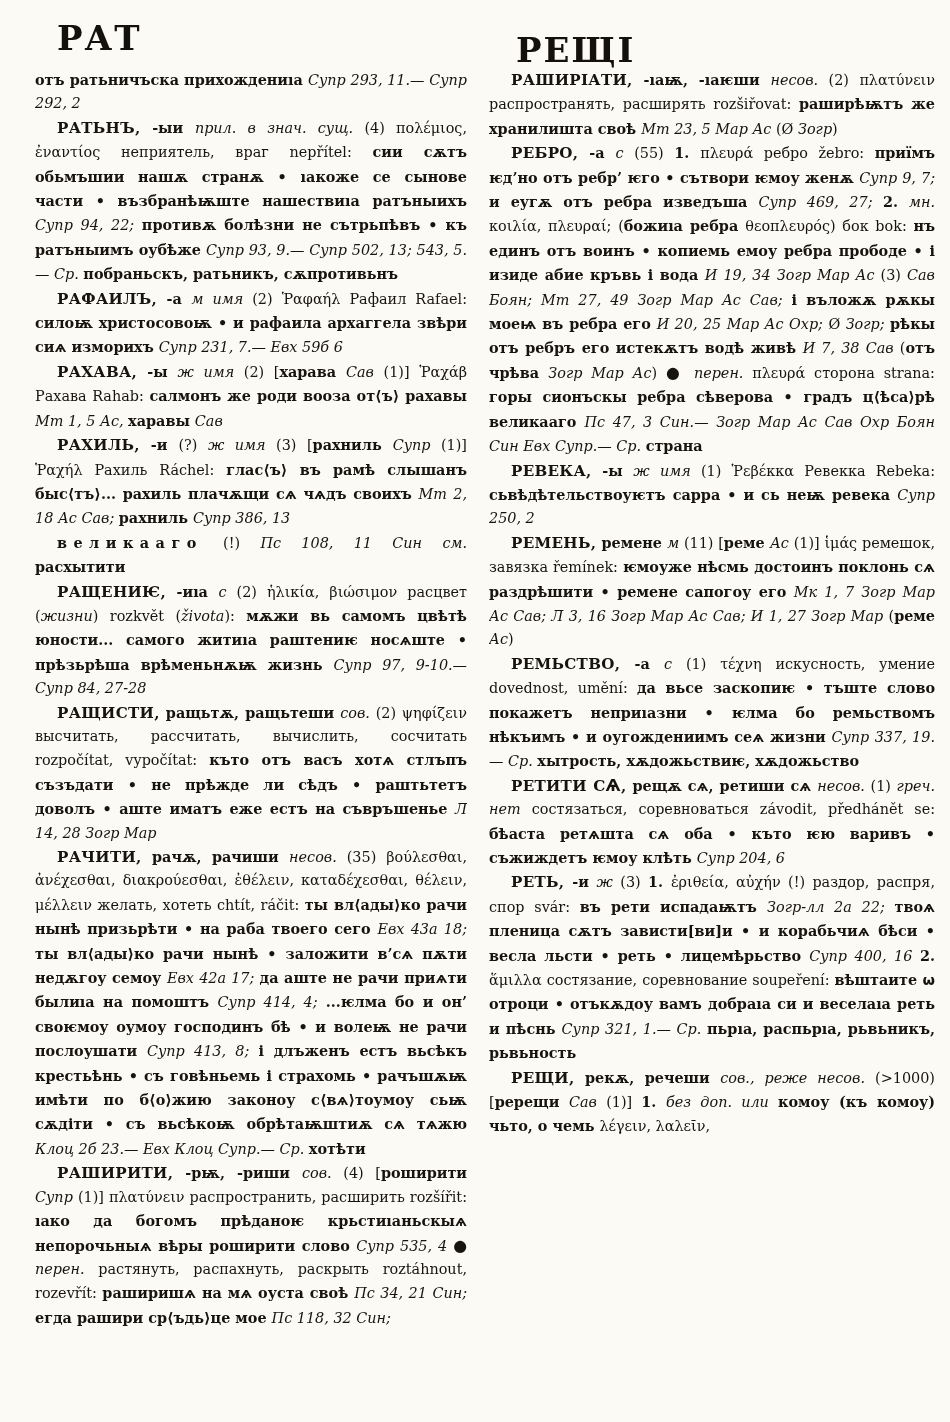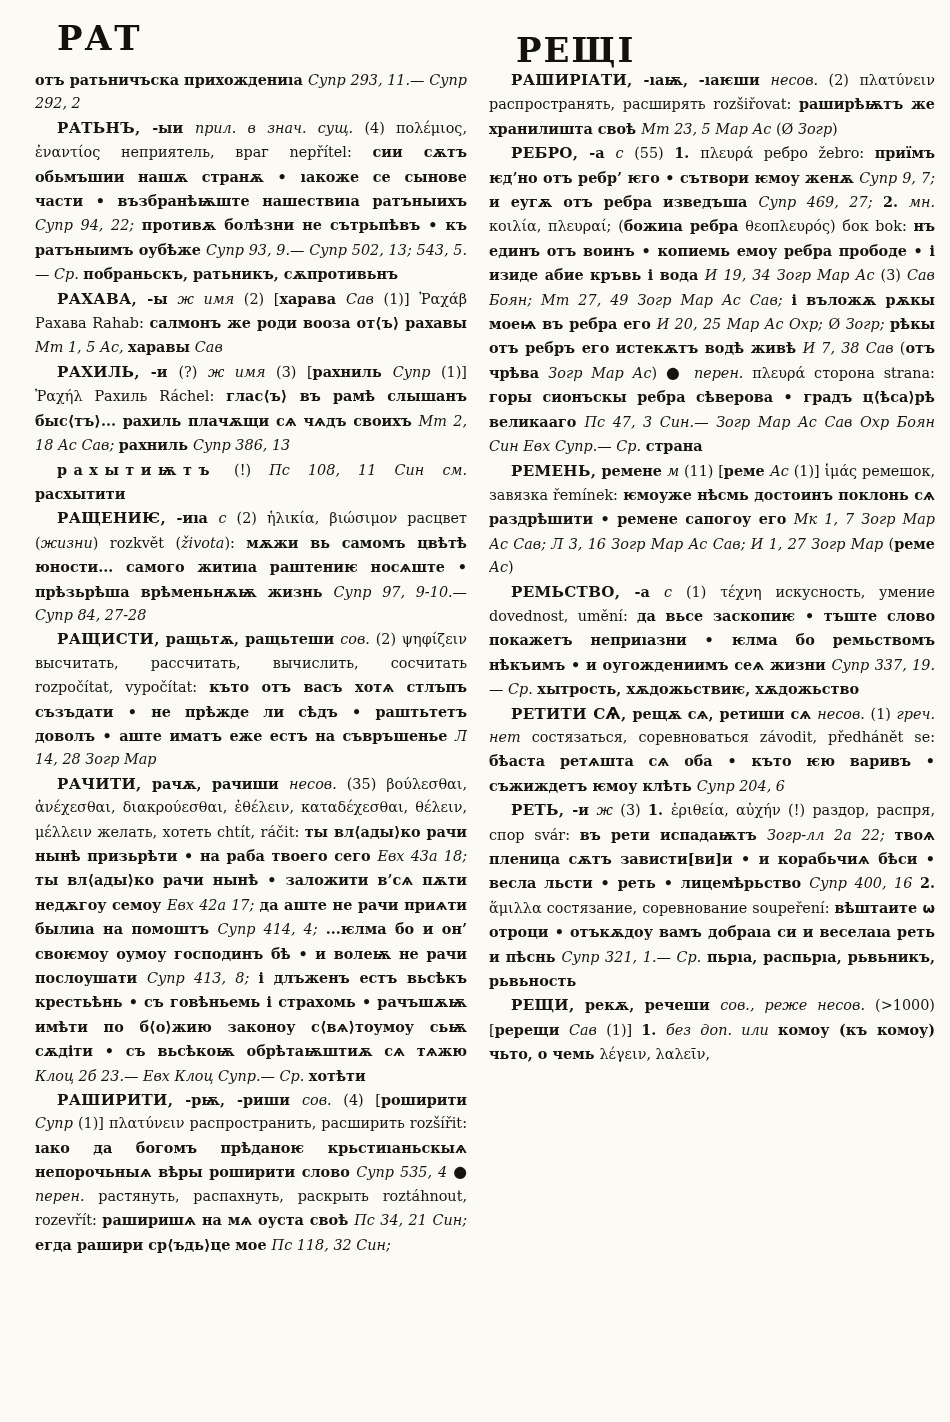--- a/index.html
+++ b/index.html
@@ -55,31 +55,33 @@
 <body>
 
 <div class="page">
   <div class="running-head head-left">РАТ</div>
   <div class="running-head head-right">РЕЩІ</div>
 
   <div class="columns">
     <div class="col col-left">
         <p class="para"><span class="seg-ocs">отъ ратьничъска прихождениıа </span><span class="seg-it">Супр 293, 11.— Супр 292, 2</span></p>
         <p class="para indent"><span class="seg-hw">РАТЬНЪ,</span><span class="seg-ocs"> -ыи </span><span class="seg-it">прил. в знач. сущ. </span><span class="seg-ro">(4) </span><span class="seg-gk">πολέμιος, ἐναντίος </span><span class="seg-ro">неприятель, враг nepřítel: </span><span class="seg-ocs">сии сѫтъ обьмъшии нашѫ странѫ • ıакоже се сынове части • възбранѣѭште нашествиıа ратъныихъ </span><span class="seg-it">Супр 94, 22; </span><span class="seg-ocs">противѫ болѣзни не сътрьпѣвъ • къ ратъныимъ оубѣже </span><span class="seg-it">Супр 93, 9.— Супр 502, 13; 543, 5.— Ср. </span><span class="seg-ocs">побраньскъ, ратьникъ, сѫпротивьнъ</span></p>
+        <p class="para indent"><span class="seg-hw">РАФАИЛЪ,</span><span class="seg-ocs"> -а </span><span class="seg-it">м имя </span><span class="seg-ro">(2) </span><span class="seg-gk">Ῥαφαήλ </span><span class="seg-ro">Рафаил Rafael: </span><span class="seg-ocs">силоѭ христосовоѭ • и рафаила архаггела звѣри сиѧ изморихъ </span><span class="seg-it">Супр 231, 7.— Евх 59б 6</span></p>
         <p class="para indent"><span class="seg-hw">РАХАВА,</span><span class="seg-ocs"> -ы </span><span class="seg-it">ж имя </span><span class="seg-ro">(2) [</span><span class="seg-ocs">харава </span><span class="seg-it">Сав </span><span class="seg-ro">(1)] </span><span class="seg-gk">Ῥαχάβ </span><span class="seg-ro">Рахава Rahab: </span><span class="seg-ocs">салмонъ же роди вооза от⟨ъ⟩ рахавы </span><span class="seg-it">Мт 1, 5 Ас, </span><span class="seg-ocs">харавы </span><span class="seg-it">Сав</span></p>
         <p class="para indent"><span class="seg-hw">РАХИЛЬ,</span><span class="seg-ocs"> -и </span><span class="seg-ro">(?) </span><span class="seg-it">ж имя </span><span class="seg-ro">(3) [</span><span class="seg-ocs">рахниль </span><span class="seg-it">Супр </span><span class="seg-ro">(1)] </span><span class="seg-gk">Ῥαχήλ </span><span class="seg-ro">Рахиль Ráchel: </span><span class="seg-ocs">глас⟨ъ⟩ въ рамѣ слышанъ быс⟨тъ⟩... рахиль плачѫщи сѧ чѧдъ своихъ </span><span class="seg-it">Мт 2, 18 Ас Сав; </span><span class="seg-ocs">рахниль </span><span class="seg-it">Супр 386, 13</span></p>
-        <p class="para indent"><span class="seg-sp">рахытиѭтъ</span><span class="seg-ro"> (!) </span><span class="seg-it">Пс 108, 11 Син см. </span><span class="seg-ocs">расхытити</span></p>
+        <p class="para indent"><span class="seg-sp">великааго</span><span class="seg-ro"> (!) </span><span class="seg-it">Пс 108, 11 Син см. </span><span class="seg-ocs">расхытити</span></p>
         <p class="para indent"><span class="seg-hw">РАЩЕНИѤ,</span><span class="seg-ocs"> -иıа </span><span class="seg-it">с </span><span class="seg-ro">(2) </span><span class="seg-gk">ἡλικία, βιώσιμον </span><span class="seg-ro">расцвет (</span><span class="seg-it">жизни</span><span class="seg-ro">) rozkvět (</span><span class="seg-it">života</span><span class="seg-ro">): </span><span class="seg-ocs">мѫжи вь самомъ цвѣтѣ юности... самого житиıа раштениѥ носѧште • прѣзьрѣша врѣменьнѫѭ жизнь </span><span class="seg-it">Супр 97, 9-10.— Супр 84, 27-28</span></p>
         <p class="para indent"><span class="seg-hw">РАЩИСТИ,</span><span class="seg-ocs"> ращьтѫ, ращьтеши </span><span class="seg-it">сов. </span><span class="seg-ro">(2) </span><span class="seg-gk">ψηφίζειν </span><span class="seg-ro">высчитать, рассчитать, вычислить, сосчитать rozpočítat, vypočítat: </span><span class="seg-ocs">къто отъ васъ хотѧ стлъпъ съзъдати • не прѣжде ли сѣдъ • раштьтетъ доволъ • аште иматъ еже естъ на съвръшенье </span><span class="seg-it">Л 14, 28 Зогр Мар</span></p>
         <p class="para indent"><span class="seg-hw">РАЧИТИ,</span><span class="seg-ocs"> рачѫ, рачиши </span><span class="seg-it">несов. </span><span class="seg-ro">(35) </span><span class="seg-gk">βούλεσθαι, ἀνέχεσθαι, διακρούεσθαι, ἐθέλειν, καταδέχεσθαι, θέλειν, μέλλειν </span><span class="seg-ro">желать, хотеть chtít, ráčit: </span><span class="seg-ocs">ты вл⟨ады⟩ко рачи нынѣ призьрѣти • на раба твоего сего </span><span class="seg-it">Евх 43а 18; </span><span class="seg-ocs">ты вл⟨ады⟩ко рачи нынѣ • заложити в’сѧ пѫти недѫгоу семоу </span><span class="seg-it">Евх 42а 17; </span><span class="seg-ocs">да аште не рачи приѧти былиıа на помоштъ </span><span class="seg-it">Супр 414, 4; </span><span class="seg-ocs">...ѥлма бо и он’ своѥмоу оумоу господинъ бѣ • и волеѭ не рачи послоушати </span><span class="seg-it">Супр 413, 8; </span><span class="seg-ocs">і длъженъ естъ вьсѣкъ крестьѣнь • съ говѣньемь і страхомь • рачъшѫѭ имѣти по б⟨о⟩жию законоу с⟨вѧ⟩тоумоу сьѭ сѫдіти • съ вьсѣкоѭ обрѣтаѭштиѫ сѧ тѧжю </span><span class="seg-it">Клоц 2б 23.— Евх Клоц Супр.— Ср. </span><span class="seg-ocs">хотѣти</span></p>
         <p class="para indent"><span class="seg-hw">РАШИРИТИ,</span><span class="seg-ocs"> -рѭ, -риши </span><span class="seg-it">сов. </span><span class="seg-ro">(4) [</span><span class="seg-ocs">роширити </span><span class="seg-it">Супр </span><span class="seg-ro">(1)] </span><span class="seg-gk">πλατύνειν </span><span class="seg-ro">распространить, расширить rozšířit: </span><span class="seg-ocs">ıако да богомъ прѣданоѥ крьстиıаньскыѧ непорочьныѧ вѣры роширити слово </span><span class="seg-it">Супр 535, 4 </span><span class="seg-bl">● </span><span class="seg-it">перен. </span><span class="seg-ro">растянуть, распахнуть, раскрыть roztáhnout, rozevřít: </span><span class="seg-ocs">раширишѧ на мѧ оуста своѣ </span><span class="seg-it">Пс 34, 21 Син; </span><span class="seg-ocs">егда рашири ср⟨ъдь⟩це мое </span><span class="seg-it">Пс 118, 32 Син;</span></p>
       </div>
     <div class="col col-right">
         <p class="para indent"><span class="seg-hw">РАШИРІАТИ,</span><span class="seg-ocs"> -ıаѭ, -ıаѥши </span><span class="seg-it">несов. </span><span class="seg-ro">(2) </span><span class="seg-gk">πλατύνειν </span><span class="seg-ro">распространять, расширять rozšiřovat: </span><span class="seg-ocs">раширѣѭтъ же хранилишта своѣ </span><span class="seg-it">Мт 23, 5 Мар Ас </span><span class="seg-ro">(Ø </span><span class="seg-it">Зогр</span><span class="seg-ro">)</span></p>
         <p class="para indent"><span class="seg-hw">РЕБРО,</span><span class="seg-ocs"> -а </span><span class="seg-it">с </span><span class="seg-ro">(55) </span><span class="seg-b">1. </span><span class="seg-gk">πλευρά </span><span class="seg-ro">ребро žebro: </span><span class="seg-ocs">приїмъ ѥд’но отъ ребр’ ѥго • сътвори ѥмоу женѫ </span><span class="seg-it">Супр 9, 7; </span><span class="seg-ocs">и еугѫ отъ ребра изведъша </span><span class="seg-it">Супр 469, 27; </span><span class="seg-b">2. </span><span class="seg-it">мн. </span><span class="seg-gk">κοιλία, πλευραί; </span><span class="seg-ro">(</span><span class="seg-ocs">божиıа ребра </span><span class="seg-gk">θεοπλευρός</span><span class="seg-ro">) бок bok: </span><span class="seg-ocs">нъ единъ отъ воинъ • копиемь емоу ребра прободе • і изиде абие кръвь і вода </span><span class="seg-it">И 19, 34 Зогр Мар Ас </span><span class="seg-ro">(3) </span><span class="seg-it">Сав Боян; Мт 27, 49 Зогр Мар Ас Сав; </span><span class="seg-ocs">і въложѫ рѫкы моеѩ въ ребра его </span><span class="seg-it">И 20, 25 Мар Ас Охр; </span><span class="seg-ro">Ø </span><span class="seg-it">Зогр; </span><span class="seg-ocs">рѣкы отъ ребръ его истекѫтъ водѣ живѣ </span><span class="seg-it">И 7, 38 Сав </span><span class="seg-ro">(</span><span class="seg-ocs">отъ чрѣва </span><span class="seg-it">Зогр Мар Ас</span><span class="seg-ro">) </span><span class="seg-bl">● </span><span class="seg-it">перен. </span><span class="seg-gk">πλευρά </span><span class="seg-ro">сторона strana: </span><span class="seg-ocs">горы сионъскы ребра сѣверова • градъ ц⟨ѣса⟩рѣ великааго </span><span class="seg-it">Пс 47, 3 Син.— Зогр Мар Ас Сав Охр Боян Син Евх Супр.— Ср. </span><span class="seg-ocs">страна</span></p>
+        <p class="para indent"><span class="seg-hw">РЕВЕКА,</span><span class="seg-ocs"> -ы </span><span class="seg-it">ж имя </span><span class="seg-ro">(1) </span><span class="seg-gk">Ῥεβέκκα </span><span class="seg-ro">Ревекка Rebeka: </span><span class="seg-ocs">сьвѣдѣтельствоуѥтъ сарра • и сь неѭ ревека </span><span class="seg-it">Супр 250, 2</span></p>
         <p class="para indent"><span class="seg-hw">РЕМЕНЬ,</span><span class="seg-ocs"> ремене </span><span class="seg-it">м </span><span class="seg-ro">(11) [</span><span class="seg-ocs">реме </span><span class="seg-it">Ас </span><span class="seg-ro">(1)] </span><span class="seg-gk">ἱμάς </span><span class="seg-ro">ремешок, завязка řemínek: </span><span class="seg-ocs">ѥмоуже нѣсмь достоинъ поклонь сѧ раздрѣшити • ремене сапогоу его </span><span class="seg-it">Мк 1, 7 Зогр Мар Ас Сав; Л 3, 16 Зогр Мар Ас Сав; И 1, 27 Зогр Мар </span><span class="seg-ro">(</span><span class="seg-ocs">реме </span><span class="seg-it">Ас</span><span class="seg-ro">)</span></p>
         <p class="para indent"><span class="seg-hw">РЕМЬСТВО,</span><span class="seg-ocs"> -а </span><span class="seg-it">с </span><span class="seg-ro">(1) </span><span class="seg-gk">τέχνη </span><span class="seg-ro">искусность, умение dovednost, umění: </span><span class="seg-ocs">да вьсе заскопиѥ • тъште слово покажетъ неприıазни • ѥлма бо ремьствомъ нѣкъимъ • и оугождениимъ сеѧ жизни </span><span class="seg-it">Супр 337, 19.— Ср. </span><span class="seg-ocs">хытрость, хѫдожьствиѥ, хѫдожьство</span></p>
         <p class="para indent"><span class="seg-hw">РЕТИТИ СѦ,</span><span class="seg-ocs"> рещѫ сѧ, ретиши сѧ </span><span class="seg-it">несов. </span><span class="seg-ro">(1) </span><span class="seg-it">греч. нет </span><span class="seg-ro">состязаться, соревноваться závodit, předhánět se: </span><span class="seg-ocs">бѣаста ретѧшта сѧ оба • къто ѥю варивъ • съжиждетъ ѥмоу клѣть </span><span class="seg-it">Супр 204, 6</span></p>
         <p class="para indent"><span class="seg-hw">РЕТЬ,</span><span class="seg-ocs"> -и </span><span class="seg-it">ж </span><span class="seg-ro">(3) </span><span class="seg-b">1. </span><span class="seg-gk">ἐριθεία, αὐχήν </span><span class="seg-ro">(!) раздор, распря, спор svár: </span><span class="seg-ocs">въ рети испадаѭтъ </span><span class="seg-it">Зогр-лл 2а 22; </span><span class="seg-ocs">твоѧ пленица сѫтъ зависти[ви]и • и корабьчиѧ бѣси • весла льсти • реть • лицемѣрьство </span><span class="seg-it">Супр 400, 16 </span><span class="seg-b">2. </span><span class="seg-gk">ἅμιλλα </span><span class="seg-ro">состязание, соревнование soupeření: </span><span class="seg-ocs">вѣштаите ѡ отроци • отъкѫдоу вамъ добраıа си и веселаıа реть и пѣснь </span><span class="seg-it">Супр 321, 1.— Ср. </span><span class="seg-ocs">пьрıа, распьрıа, рьвьникъ, рьвьность</span></p>
         <p class="para indent"><span class="seg-hw">РЕЩИ,</span><span class="seg-ocs"> рекѫ, речеши </span><span class="seg-it">сов., реже несов. </span><span class="seg-ro">(&gt;1000) [</span><span class="seg-ocs">ререщи </span><span class="seg-it">Сав </span><span class="seg-ro">(1)] </span><span class="seg-b">1. </span><span class="seg-it">без доп. или </span><span class="seg-ocs">комоу (къ комоу) чьто, о чемь </span><span class="seg-gk">λέγειν, λαλεῖν,</span></p>
       </div>
   </div>
 
   <div class="page-number">580</div>
 </div>

